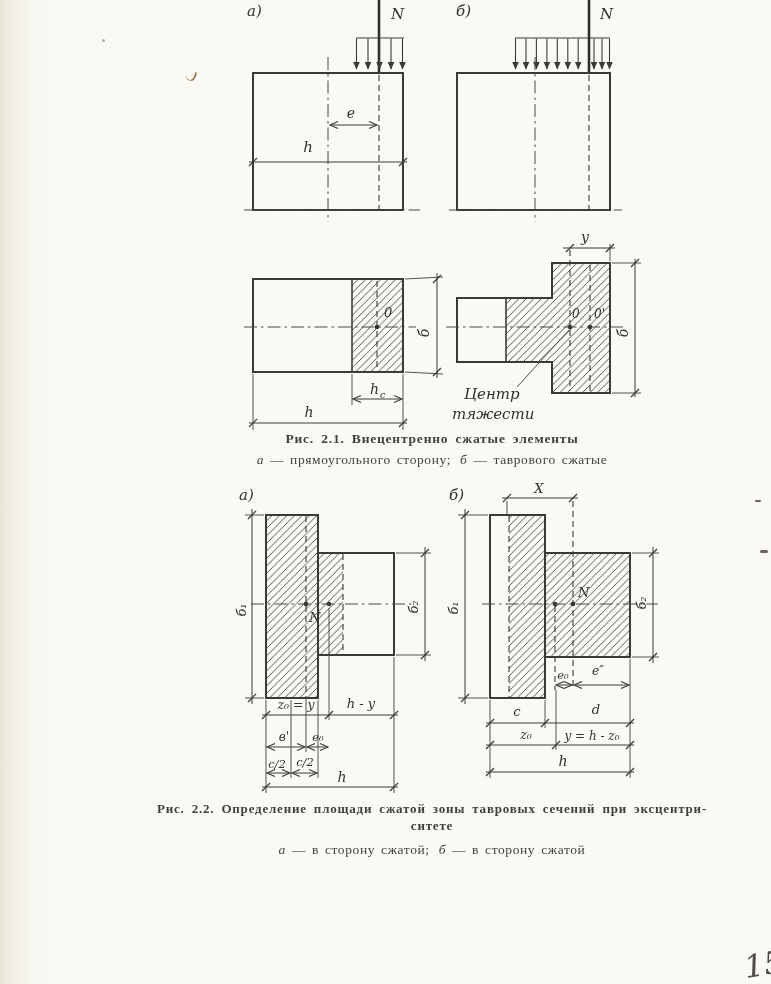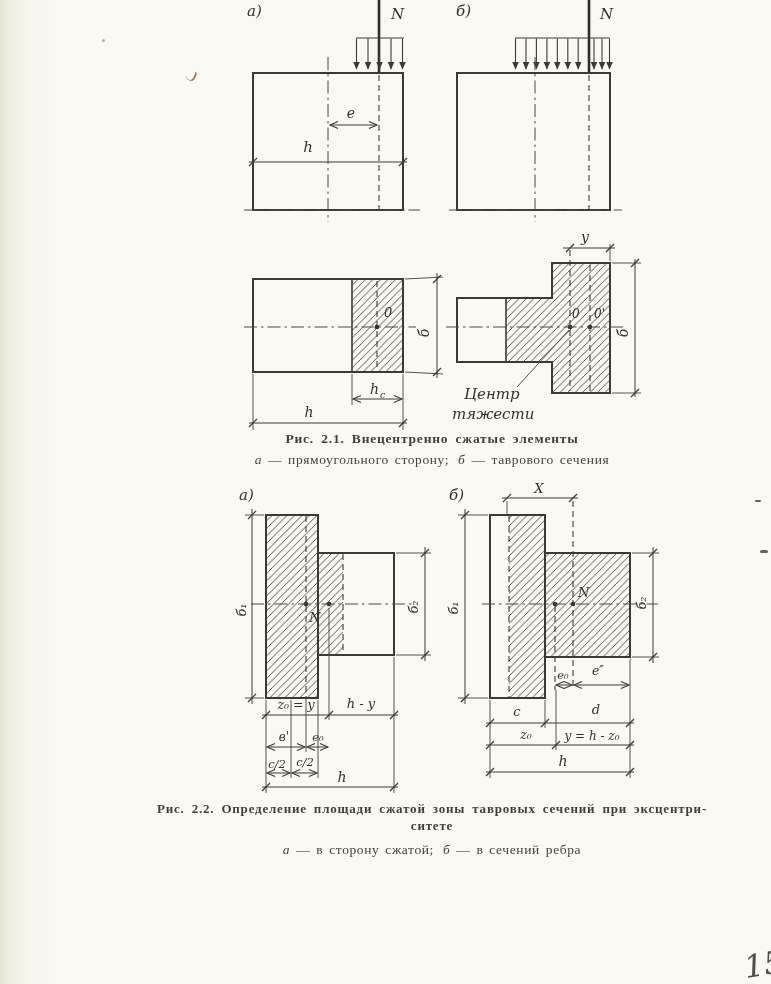--- a/index.html
+++ b/index.html
@@ -303,27 +303,27 @@
         <line x1="486" y1="772" x2="634" y2="772" class="dim"></line>
         <line x1="486" y1="776" x2="494" y2="768" class="tk"></line>
         <line x1="626" y1="776" x2="634" y2="768" class="tk"></line>
         <text x="563" y="766" font-size="14" text-anchor="middle">h</text>
       </g>
     </g>
   </svg>
 
   <div class="caption" style="top:431px;">
     <div class="cap-title">Рис. 2.1. Внецентренно сжатые элементы</div>
-    <div class="cap-sub" style="margin-top:5px;"><span class="capkey">а</span> <span>— прямоугольного сторону;</span><span class="capkey capgap">б</span> <span>— таврового сечения</span></div>
+    <div class="cap-sub" style="margin-top:5px;"><span class="capkey">а</span> <span>— прямоугольного сторону;</span><span class="capkey capgap">б</span> <span>— таврового сжатые</span></div>
   </div>
 
   <div class="caption" style="top:801px;">
     <div class="cap-title" style="font-size:13px;">Рис. 2.2. Определение площади сжатой зоны тавровых сечений при эксцентри-</div>
     <div class="cap-title" style="font-size:13px;margin-top:1px;">ситете</div>
-    <div class="cap-sub" style="margin-top:8px;"><span class="capkey">а</span> <span>— в сторону сжатой;</span><span class="capkey capgap">б</span> <span>— в сечений ребра</span></div>
+    <div class="cap-sub" style="margin-top:8px;"><span class="capkey">а</span> <span>— в сторону сжатой;</span><span class="capkey capgap">б</span> <span>— в сторону сжатой</span></div>
   </div>
 
   <div class="speck" style="left:186px;top:70px;width:8px;height:10px;border-right:2px solid #9a7753;border-bottom:1px solid #b08a60;border-radius:60% 40% 50% 50%;transform:rotate(25deg);"></div>
   <div class="speck" style="left:102px;top:39px;width:3px;height:3px;background:#b5b0a0;border-radius:50%;"></div>
   <div class="speck" style="left:755px;top:500px;width:6px;height:2px;background:#6a6258;border-radius:2px;"></div>
   <div class="speck" style="left:760px;top:550px;width:8px;height:3px;background:#6a6258;border-radius:2px;"></div>
 
   <div class="pageno">15</div>
 </div>
 

